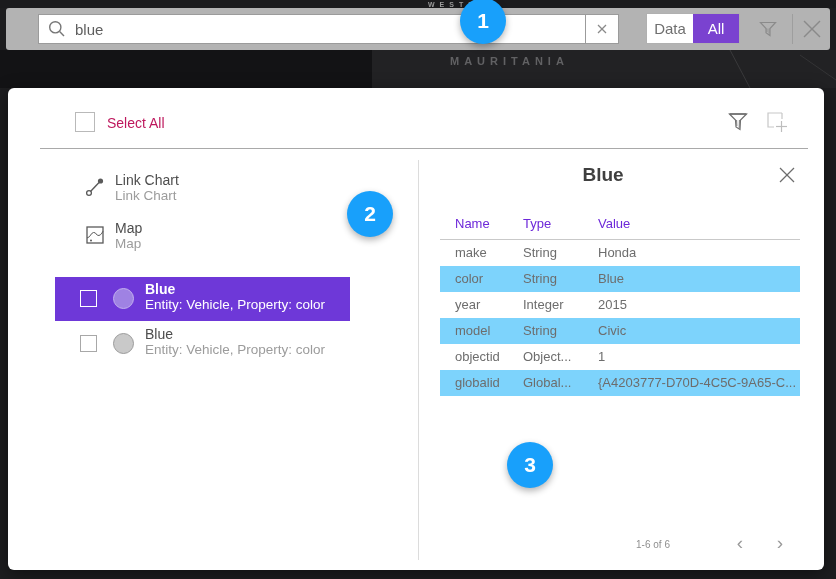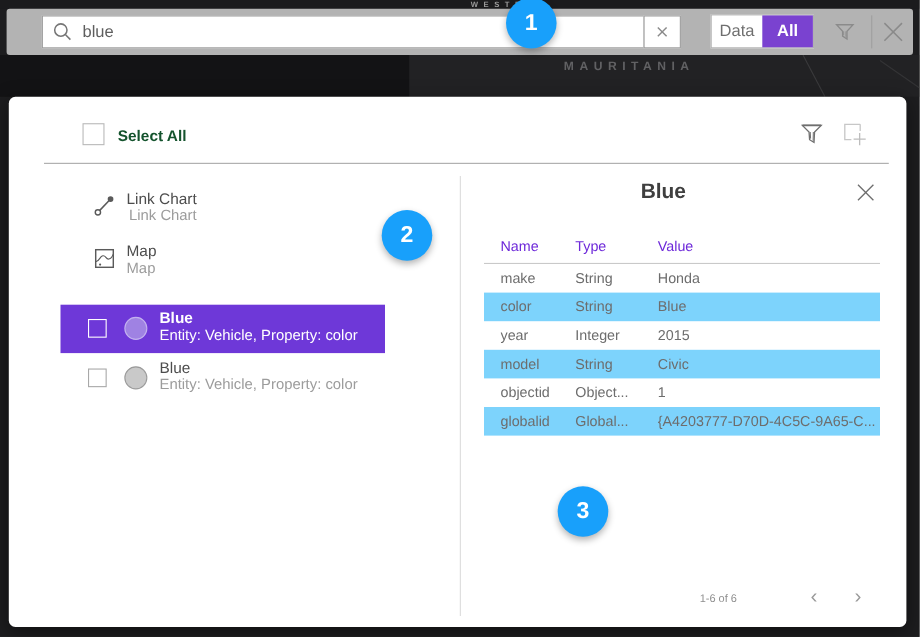--- a/index.html
+++ b/index.html
@@ -6,50 +6,50 @@
   body { background:#3a3a3c; font-family:"Liberation Sans", sans-serif; }
   #page { position:relative; width:836px; height:579px; background:#1d1d1f; overflow:hidden;
           font-family:"Liberation Sans", sans-serif; }
 
   
   .map-topstrip { position:absolute; left:0; top:0; width:836px; height:8px; background:#1b1b1d; overflow:hidden; }
   .map-label-top { position:absolute; left:428px; top:1px; font-size:7px; font-weight:bold;
                    letter-spacing:5px; color:#9a9a9a; white-space:nowrap; }
   .map-strip { position:absolute; left:0; top:50px; width:836px; height:38px; background:#222224; }
   .map-ocean { position:absolute; left:0; top:50px; width:372px; height:38px; background:#131315; }
-  .map-label-mauritania { position:absolute; left:450px; top:55px; width:244px; text-align:center;
+  .map-label-mauritania { position:absolute; left:450px; top:55px; width:244px; 
                           font-size:11px; font-weight:bold; letter-spacing:5px; color:#616163; }
   .map-borderlines { position:absolute; left:600px; top:50px; }
   .map-bottomstrip { position:absolute; left:0; top:570px; width:836px; height:9px; background:#161618; overflow:hidden; }
   .map-label-bottom { position:absolute; left:160px; top:1px; font-size:8px; color:#4f4f4f; letter-spacing:1px; }
 
   
   .header { position:absolute; left:6px; top:8px; width:824px; height:42px; background:#b3b3b3; border-radius:3px; }
   .search-group { position:absolute; left:32px; top:6px; height:30px; display:flex; }
   .search-input { width:548px; height:30px; background:#fff; border:1px solid #9b9b9b;
                   padding:0 8px 0 36px; font-size:15px; color:#5e5e5e; outline:none;
                   font-family:"Liberation Sans", sans-serif; }
   .search-icon-wrap { position:absolute; left:9px; top:5px; width:20px; height:20px; }
   .search-clear { width:34px; height:30px; margin-left:-1px; background:#fff; border:1px solid #9b9b9b;
                   display:flex; align-items:center; justify-content:center; cursor:pointer; }
   .toggle { position:absolute; left:640px; top:5px; width:94px; height:31px; background:#fff;
             border:1px solid #b0b0b0; display:flex; }
   .toggle-opt { flex:1; display:flex; align-items:center; justify-content:center; font-size:15px;
                 color:#6f6f6f; cursor:pointer; }
-  .toggle-opt.sel { background:#7a42d0; color:#fff;font-weight:bold; }
+  .toggle-opt.sel { background:#7a42d0; color:#fff; }
   .hdr-funnel { position:absolute; left:751px; top:10px; width:22px; height:22px; cursor:pointer; }
   .hdr-divider { position:absolute; left:786px; top:6px; width:1px; height:30px; background:#9e9e9e; }
   .hdr-close { position:absolute; left:794px; top:9px; width:24px; height:24px; cursor:pointer; }
 
   
   .modal { position:absolute; left:8px; top:88px; width:816px; height:482px; background:#fff;
            border-radius:6px; box-shadow:0 4px 18px rgba(0,0,0,0.45); }
   .select-all-box { position:absolute; left:67px; top:24px; width:20px; height:20px;
                     border:1px solid #b9b9b9; background:#fff; cursor:pointer; }
-  .select-all-label { position:absolute; left:99px; top:27px; font-size:14px; color:#14532d;font-weight:bold; }
+  .select-all-label { position:absolute; left:99px; top:27px; font-size:14px; color:#be185d; }
   .modal-funnel { position:absolute; left:719px; top:22px; width:22px; height:24px; cursor:pointer; }
   .add-selection { position:absolute; left:756px; top:21px; width:26px; height:26px; cursor:pointer; }
   .top-divider { position:absolute; left:32px; top:60px; width:768px; height:1px; background:#a9a9a9; }
   .vert-divider { position:absolute; left:410px; top:72px; width:1px; height:400px; background:#dcdcdc; }
 
   
   .li-icon { position:absolute; width:22px; height:22px; }
   .li-title { font-size:14px; color:#4d4d4d; line-height:16px; }
   .li-sub   { font-size:13.5px; color:#9c9c9c; line-height:16px; }
   .list-item { position:absolute; cursor:pointer; }
@@ -148,21 +148,21 @@
       <svg width="26" height="26" viewBox="0 0 26 26">
         <path d="M18 4 H4 V18 H10" fill="none" stroke="#c7c7c7" stroke-width="1.2"></path>
         <path d="M18 4 V10" fill="none" stroke="#c7c7c7" stroke-width="1.2"></path>
         <line x1="17.5" y1="12" x2="17.5" y2="23" stroke="#bdbdbd" stroke-width="1.2"></line>
         <line x1="12" y1="17.5" x2="23" y2="17.5" stroke="#bdbdbd" stroke-width="1.2"></line>
       </svg>
     </span>
     <div class="top-divider"></div>
     <div class="vert-divider"></div>
 
-    <div class="list-item" style="left:76px; top:84px; width:320px; height:36px;text-align:right;">
+    <div class="list-item" style="left:76px; top:84px; width:320px; height:36px;">
       <span class="li-icon" style="left:0; top:4px;">
         <svg width="22" height="22" viewBox="0 0 22 22">
           <line x1="6.5" y1="15.5" x2="15" y2="6.5" stroke="#5a5a5a" stroke-width="1.4"></line>
           <circle cx="5" cy="17" r="2.4" fill="none" stroke="#5a5a5a" stroke-width="1.3"></circle>
           <circle cx="16.5" cy="5" r="2.6" fill="#5a5a5a"></circle>
         </svg>
       </span>
       <div style="position:absolute; left:31px; top:0;">
         <div class="li-title">Link Chart</div>
         <div class="li-sub">Link Chart</div>

